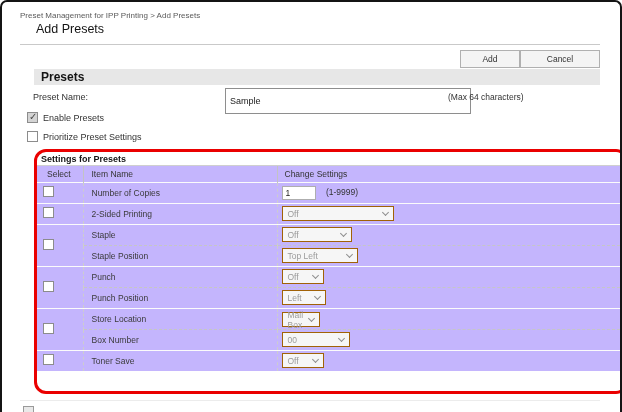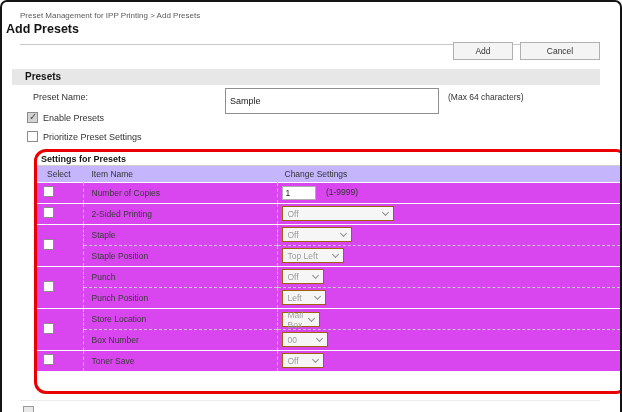--- a/index.html
+++ b/index.html
@@ -1,71 +1,71 @@
 <!DOCTYPE html>
 <html><head>
 <meta charset="utf-8">
 <style>
   * { margin:0; padding:0; box-sizing:border-box; }
   body { font-family:"Liberation Sans", sans-serif; background:#fff; width:622px; height:412px; overflow:hidden; }
   .frame { position:relative; width:622px; height:412px; background:#fff;
            border:2px solid #141414; border-bottom:none; border-radius:7px 7px 0 0; overflow:hidden; }
 
   .breadcrumb { position:absolute; left:18px; top:9px; font-size:8px; color:#5a5a5a; cursor:pointer; }
-  .page-title { position:absolute; left:4px; top:20px; font-size:12.5px; font-weight:bold; color:#141414; }
+  .page-title { position:absolute; left:34px; top:20px; font-size:12.5px; font-weight:normal; color:#141414; }
   .title-rule { position:absolute; left:18px; right:20px; top:42px; height:1px; background:#c9c9c9; }
 
-  .btn-row { position:absolute; top:40px; right:20px; display:flex; gap:7px; }
+  .btn-row { position:absolute; top:48px; right:20px; display:flex; }
   .btn { height:18px; background:#f4f4f4; border:1px solid #b0b0b0; font-family:"Liberation Sans",sans-serif;
          font-size:8.5px; color:#333; text-align:center; cursor:pointer; }
   .btn-add { width:60px; }
   .btn-cancel { width:80px; }
 
-  .section-bar { position:absolute; left:10px; right:20px; top:67px; height:16px; background:#e7e7e7;
-                 font-size:10px; font-weight:bold; color:#141414; line-height:16px; padding-left:13px; }
+  .section-bar { position:absolute; left:32px; right:20px; top:67px; height:16px; background:#e7e7e7;
+                 font-size:12px; font-weight:bold; color:#141414; line-height:16px; padding-left:7px; }
 
   .name-label { position:absolute; left:31px; top:90px; font-size:9px; color:#333; }
-  .name-input { position:absolute; left:223px; top:86px; width:214px; height:17px; border:1px solid #8e8e8e;
+  .name-input { position:absolute; left:223px; top:86px; width:246px; height:17px; border:1px solid #8e8e8e;
                 font-family:"Liberation Sans",sans-serif; font-size:9px; color:#222; padding:12px 4px; background:#fff; }
   .name-hint { position:absolute; left:446px; top:90px; font-size:8.5px; color:#333; }
 
   .cb-row { position:absolute; left:25px; display:flex; align-items:center; gap:5px; font-size:9px; color:#333; }
   .cb { display:inline-block; width:11px; height:11px; border:1px solid #8c8c8c; background:#fff;
         position:relative; cursor:pointer; flex-shrink:0; }
   .cb.checked { background:#d4d4d4; }
   .cb.checked::after { content:"\2713"; position:absolute; left:1px; top:-2px; font-size:10px; color:#4a4a4a; }
 
   .red-box { position:absolute; left:32px; top:147px; width:594px; height:245px;
              border:3px solid #ea0000; border-radius:12px; background:#fff; overflow:hidden; }
   .sfp-title { font-size:9px; font-weight:bold; color:#141414; padding:2px 0 1px 4px; border-bottom:1px solid #cfcfcf; }
   .sfp-note { font-size:7.5px; color:#404040; padding:2px 0 2px 4px; }
 
   table.settings { width:100%; border-collapse:collapse; table-layout:fixed; }
   table.settings th { height:16px; background:#c4b5fd; font-size:8.5px; font-weight:normal; color:#333;
                       text-align:left; vertical-align:middle; }
   th.col-select { padding-left:10px; }
   th.col-item { padding-left:8px; border-left:1px solid #c3c3c3; }
   th.col-change { padding-left:7px; border-left:1px solid #c3c3c3; }
-  table.settings td { height:21px; background:#d946ef; font-size:8.5px; color:#3a3a3a; vertical-align:middle; }
+  table.settings td { height:21px; background:#c4b5fd; font-size:8.5px; color:#3a3a3a; vertical-align:middle; }
   td.c-sel { padding-left:6px; }
   td.c-item { padding-left:8px; border-left:1px dashed #cdcdcd; }
   td.c-chg { padding-left:4px; border-left:1px dashed #cdcdcd; }
   tr.g-start td { border-top:1px solid #fbfbfb; }
   tr.g-cont td { border-top:1px dashed #c6c6c6; }
 
   .num-input { width:34px; height:14px; border:1px solid #aeaeae; background:#fff; font-family:"Liberation Sans",sans-serif;
                font-size:8.5px; color:#222; padding:0 3px; vertical-align:middle; }
   .range-hint { margin-left:8px; color:#333; }
 
   .sel { display:inline-flex; align-items:center; justify-content:space-between; height:15px;
          background:#f6f6f6; border:1px solid #a16207; color:#9b9b9b; padding:0 5px; cursor:pointer; }
   .chev { width:5px; height:5px; border-right:1px solid #8f8f8f; border-bottom:1px solid #8f8f8f;
           transform:rotate(45deg); margin-left:5px; margin-top:-2px; flex-shrink:0; }
-  .w112{width:112px;} .w70{width:70px;} .w62{width:62px;} .w42{width:42px;}
-  .w44{width:44px;} .w58{width:38px;} .w46{width:46px;}
+  .w112{width:112px;} .w70{width:70px;} .w62{width:76px;} .w42{width:42px;}
+  .w44{width:44px;} .w58{width:38px;} .w46{width:68px;}
 
   .below-rule { position:absolute; left:18px; right:20px; top:398px; height:1px; background:#ececec; }
   .partial-cb { position:absolute; left:21px; top:404px; width:11px; height:11px;
                 border:1px solid #9a9a9a; background:#e9e9e9; }
 </style>
 </head>
 <body>
 
 <div class="frame">
 

